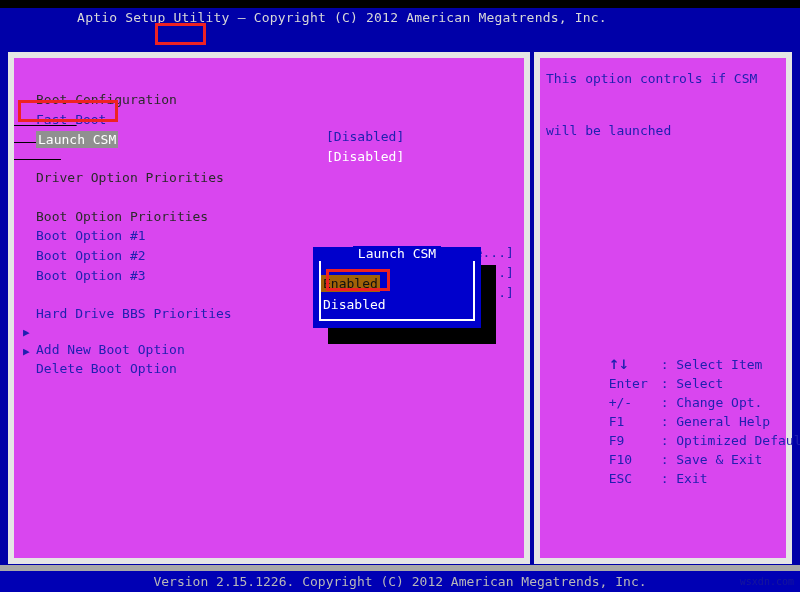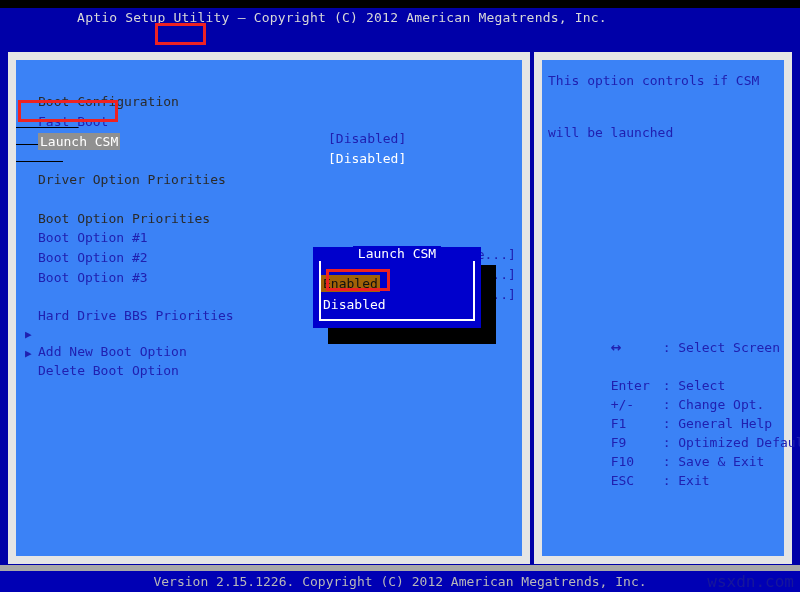--- a/index.html
+++ b/index.html
@@ -67,22 +67,22 @@
 
   
   #body-area {
     position: absolute;
     left: 0; top: 46px;
     width: 800px; height: 525px;
     background: #0000a8;
   }
   .panel {
     position: absolute;
-    background: #3b82f6;
-    border: 8px solid #e5e5e5;
+    background: #d946ef;
+    border: 6px solid #e5e5e5;
     box-sizing: border-box;
     padding-left: 8px;
   }
   #left-panel {
     left: 8px; top: 6px;
     width: 522px; height: 512px;
   }
   #right-panel {
     left: 534px; top: 6px;
     width: 258px; height: 512px;
@@ -211,21 +211,21 @@
     width: 800px;
     text-align: center;
     color: #b8b8b8;
     white-space: pre;
     line-height: 19px;
   }
   #watermark {
     position: absolute;
     right: 6px; top: 3px;
     color: #16169a;
-    font-size: 16px;
+    font-size: 10px;
     line-height: 15px;
     white-space: pre;
   }
   #gap-strip {
     position: absolute;
     left: 0; top: 565px;
     width: 800px; height: 6px;
     background: #a8a8a8;
   }
 </style>
@@ -299,22 +299,22 @@
         <span class="label c-item">Delete Boot Option</span>
       </div>
 
     </div>
 
     <div class="panel" id="right-panel">
 
       <div class="help-line" style="top:12px;">This option controls if CSM</div>
       <div class="help-line" style="top:29px;margin-top:35px;">will be launched</div>
 
-      <div class="key-row" style="top:262px;">
-        <span class="key-name arrowglyph">↔</span><span>: Select Screen</span>
+      <div class="key-row" style="top:281px;">
+        <span class="key-name arrowglyph">↑↓</span><span>: Select Item</span>
       </div>
       <div class="key-row" style="top:300px;">
         <span class="key-name">Enter</span><span>: Select</span>
       </div>
       <div class="key-row" style="top:319px;">
         <span class="key-name">+/-</span><span>: Change Opt.</span>
       </div>
       <div class="key-row" style="top:338px;">
         <span class="key-name">F1</span><span>: General Help</span>
       </div>

